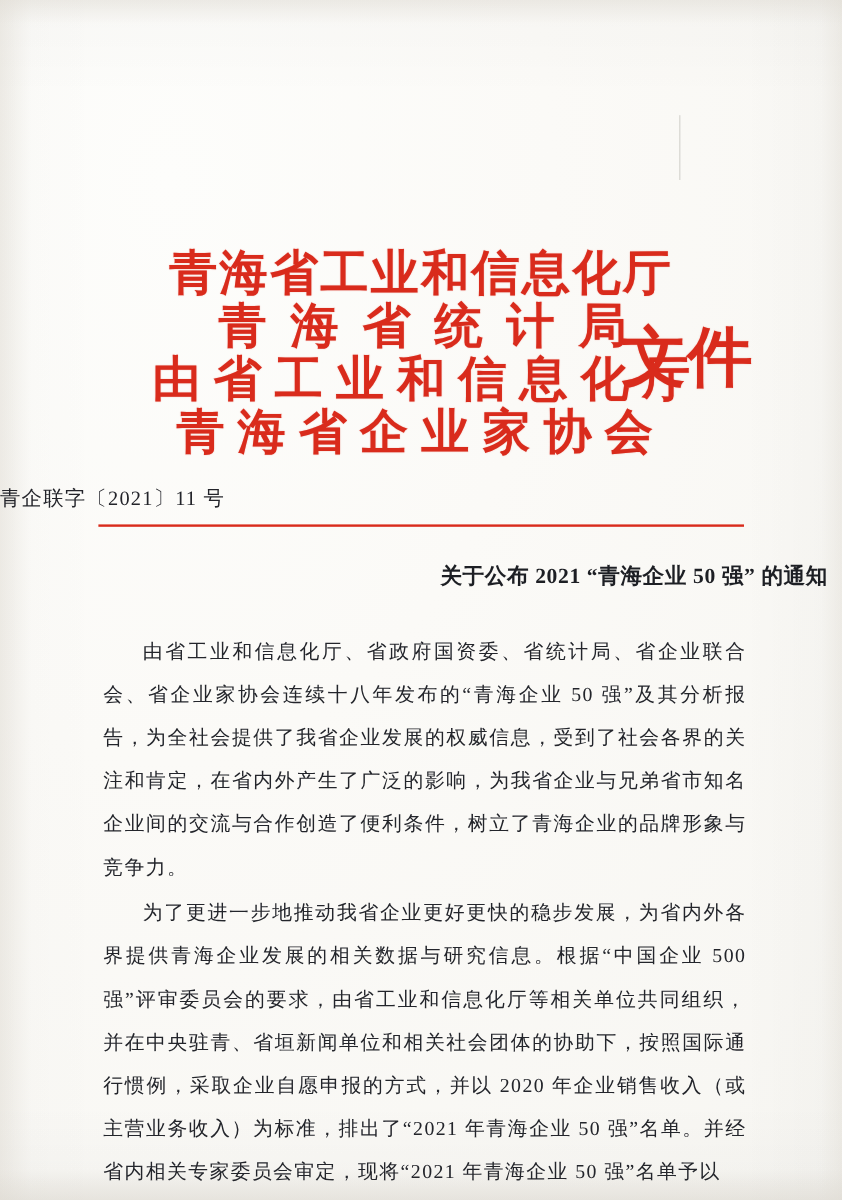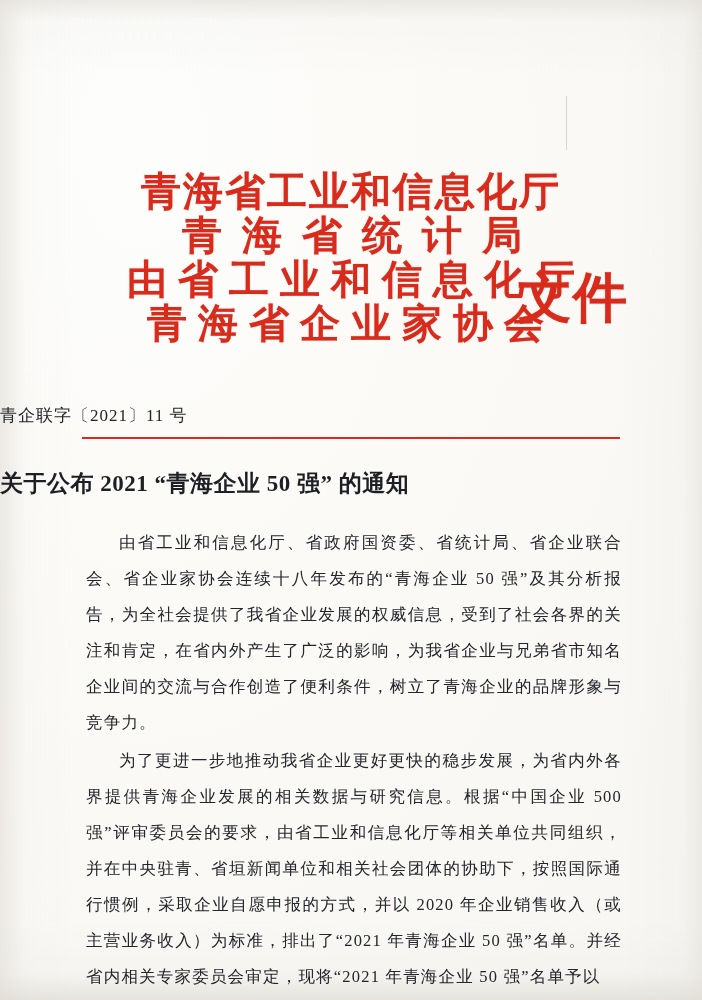--- a/index.html
+++ b/index.html
@@ -41,21 +41,21 @@
   .lh-line {
     color: #d92b1c;
     font-family: "Liberation Serif", "DejaVu Serif", serif;
     font-weight: bold;
     font-size: 40px;
     line-height: 44px;
     letter-spacing: 2px;
     white-space: nowrap;
     text-shadow: 0 0 1px rgba(217,43,28,0.45);
   }
-  .lh-line.l1 { letter-spacing: 2px; }
+  .lh-line.l1 { letter-spacing: 2px; margin-top: 36px; }
   .lh-line.l2 { letter-spacing: 7px; padding-left: 7px;}
   .lh-line.l3 { letter-spacing: 20px; padding-left: 22px;}
   .lh-line.l4 { letter-spacing: 11px; padding-left: 11px;}
   .lh-line.l5 { letter-spacing: 11px;  text-align: center;}
 
   .wenjian {
     position: absolute;
     right: 74px;
     top: 255px;
     color: #d92b1c;
@@ -84,24 +84,24 @@
     left: 82px;
     right: 82px;
     top: 437px;
     height: 2px;
     background: #d92b1c;
   }
 
   .doc-title {
     position: absolute;
     left: 0;
-    right: 0;
+    right: 12px;
     top: 468px;
-    text-align: left;
-    font-size: 23px;
+    text-align: right;
+    font-size: 18px;
     font-weight: bold;
     color: #1d1f24;
     letter-spacing: 0.5px;
   }
 
   .body-text {
     position: absolute;
     left: 86px;
     right: 80px;
     top: 525px;

